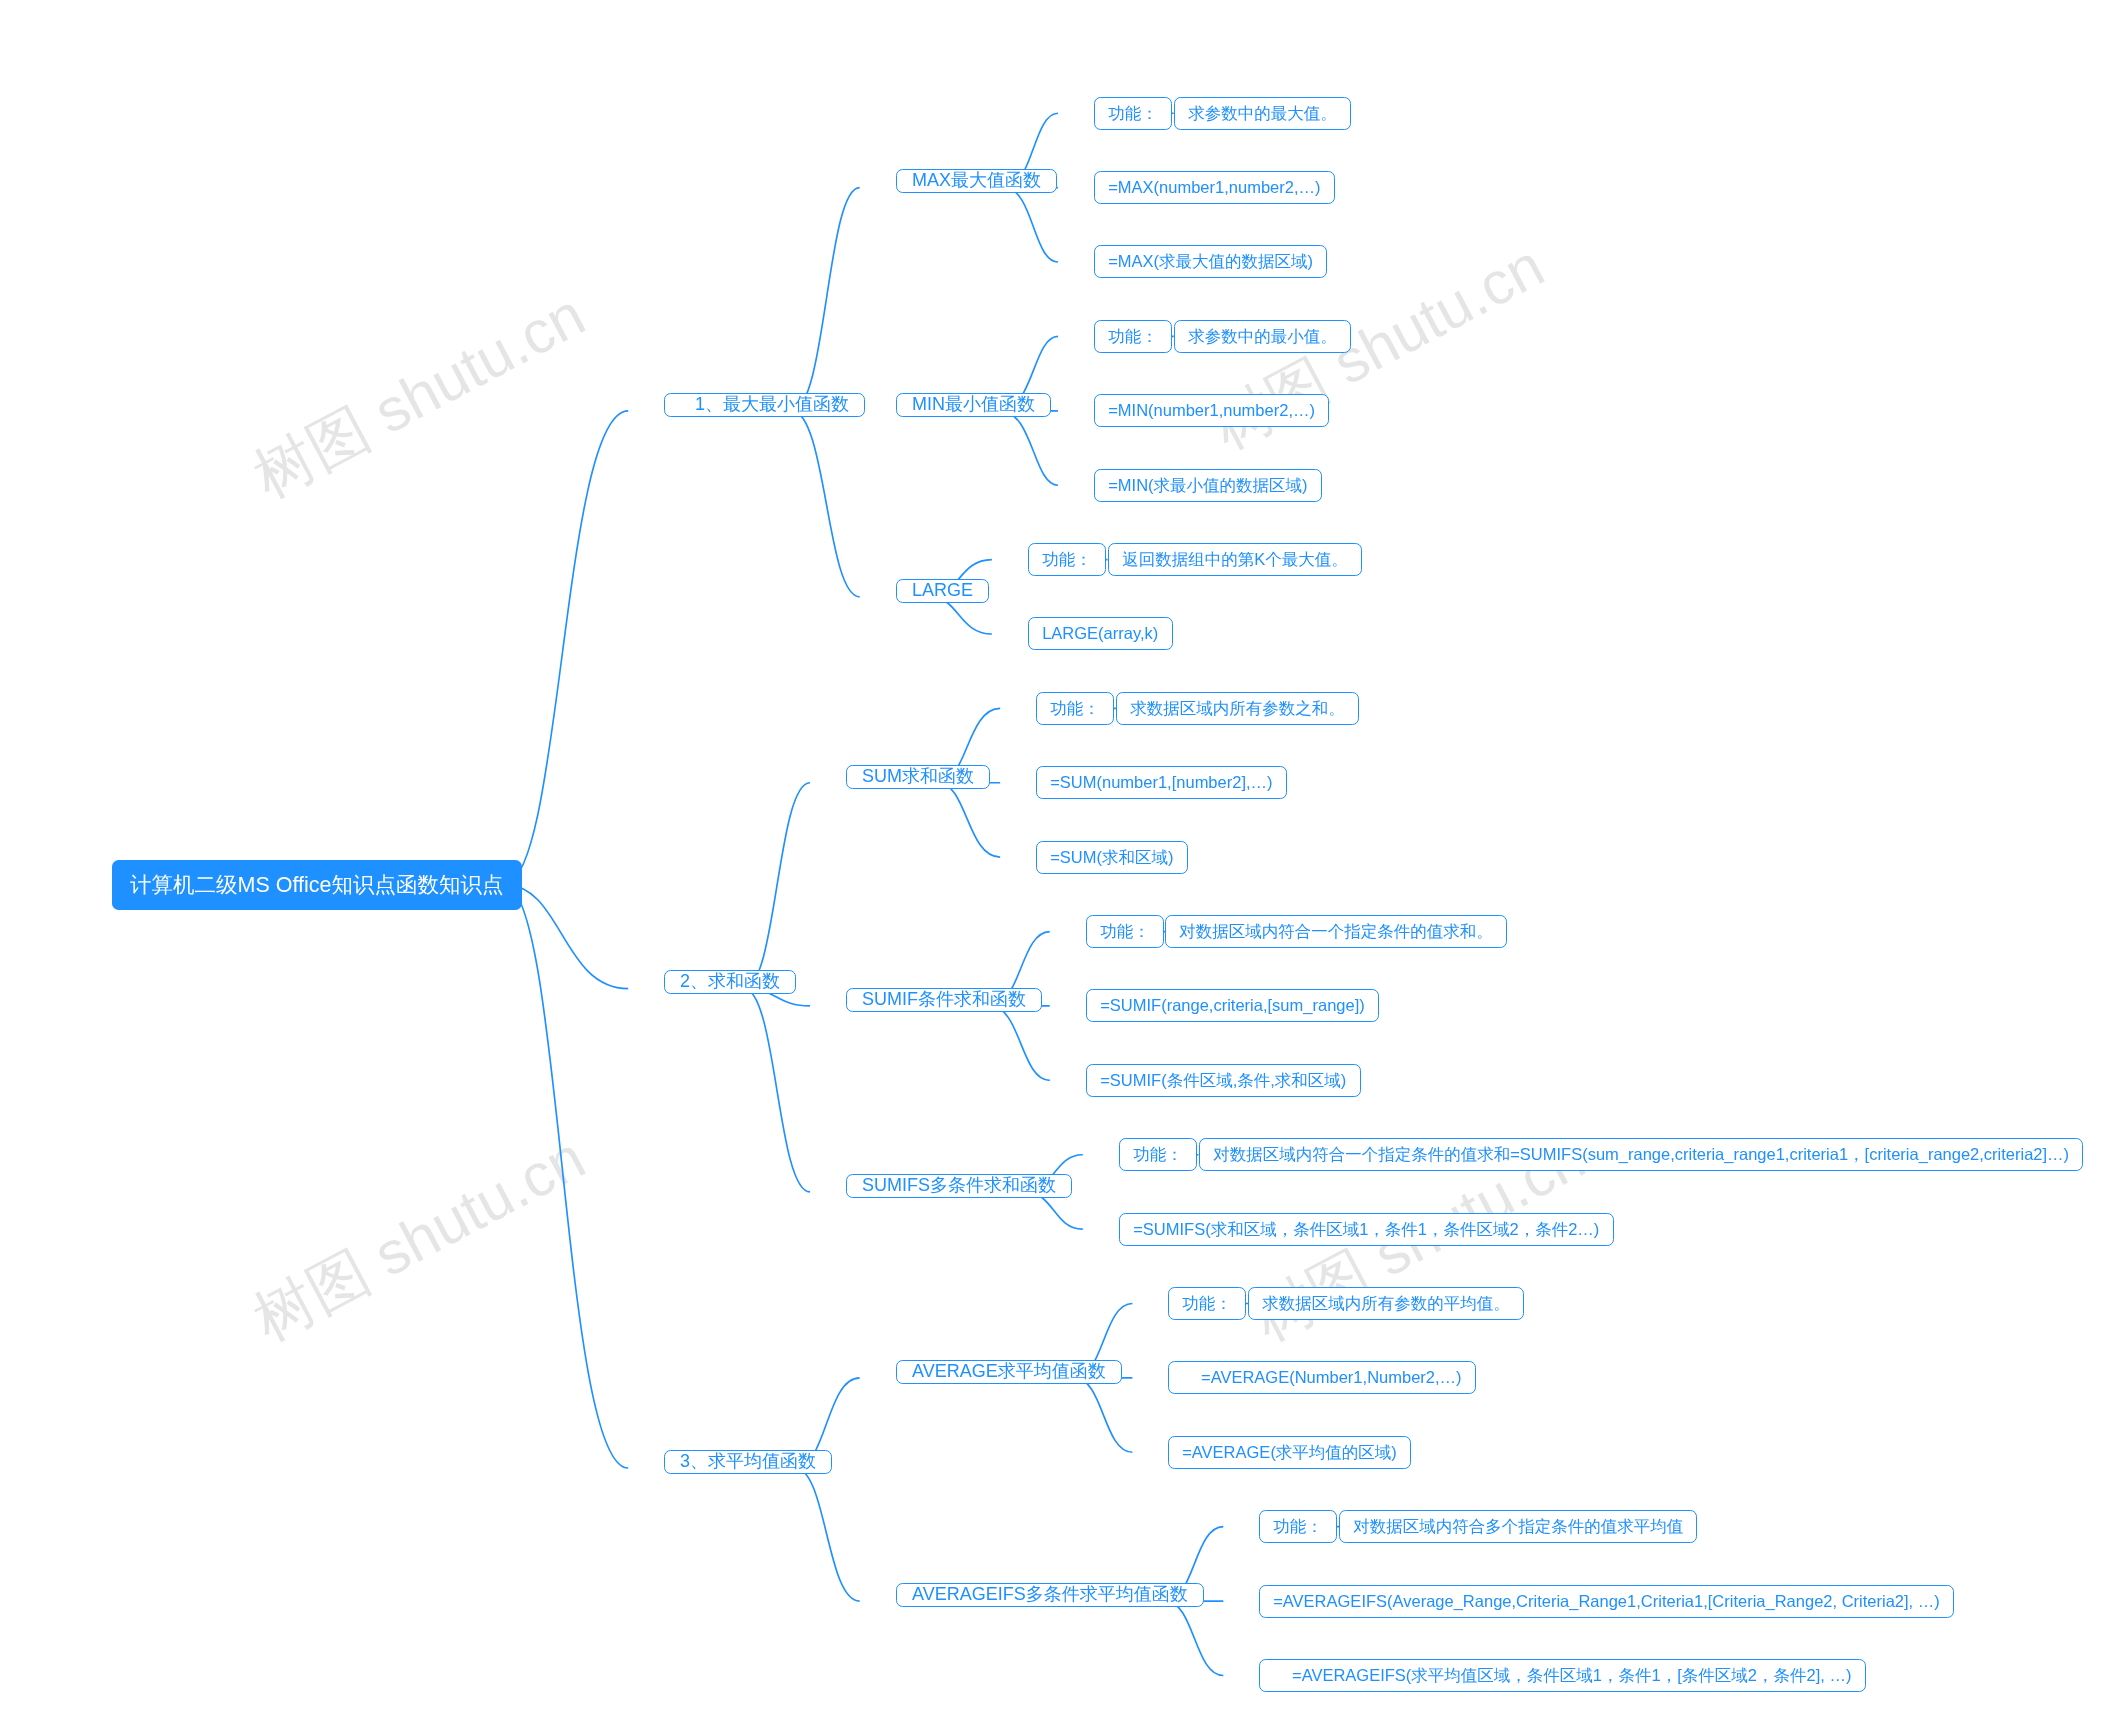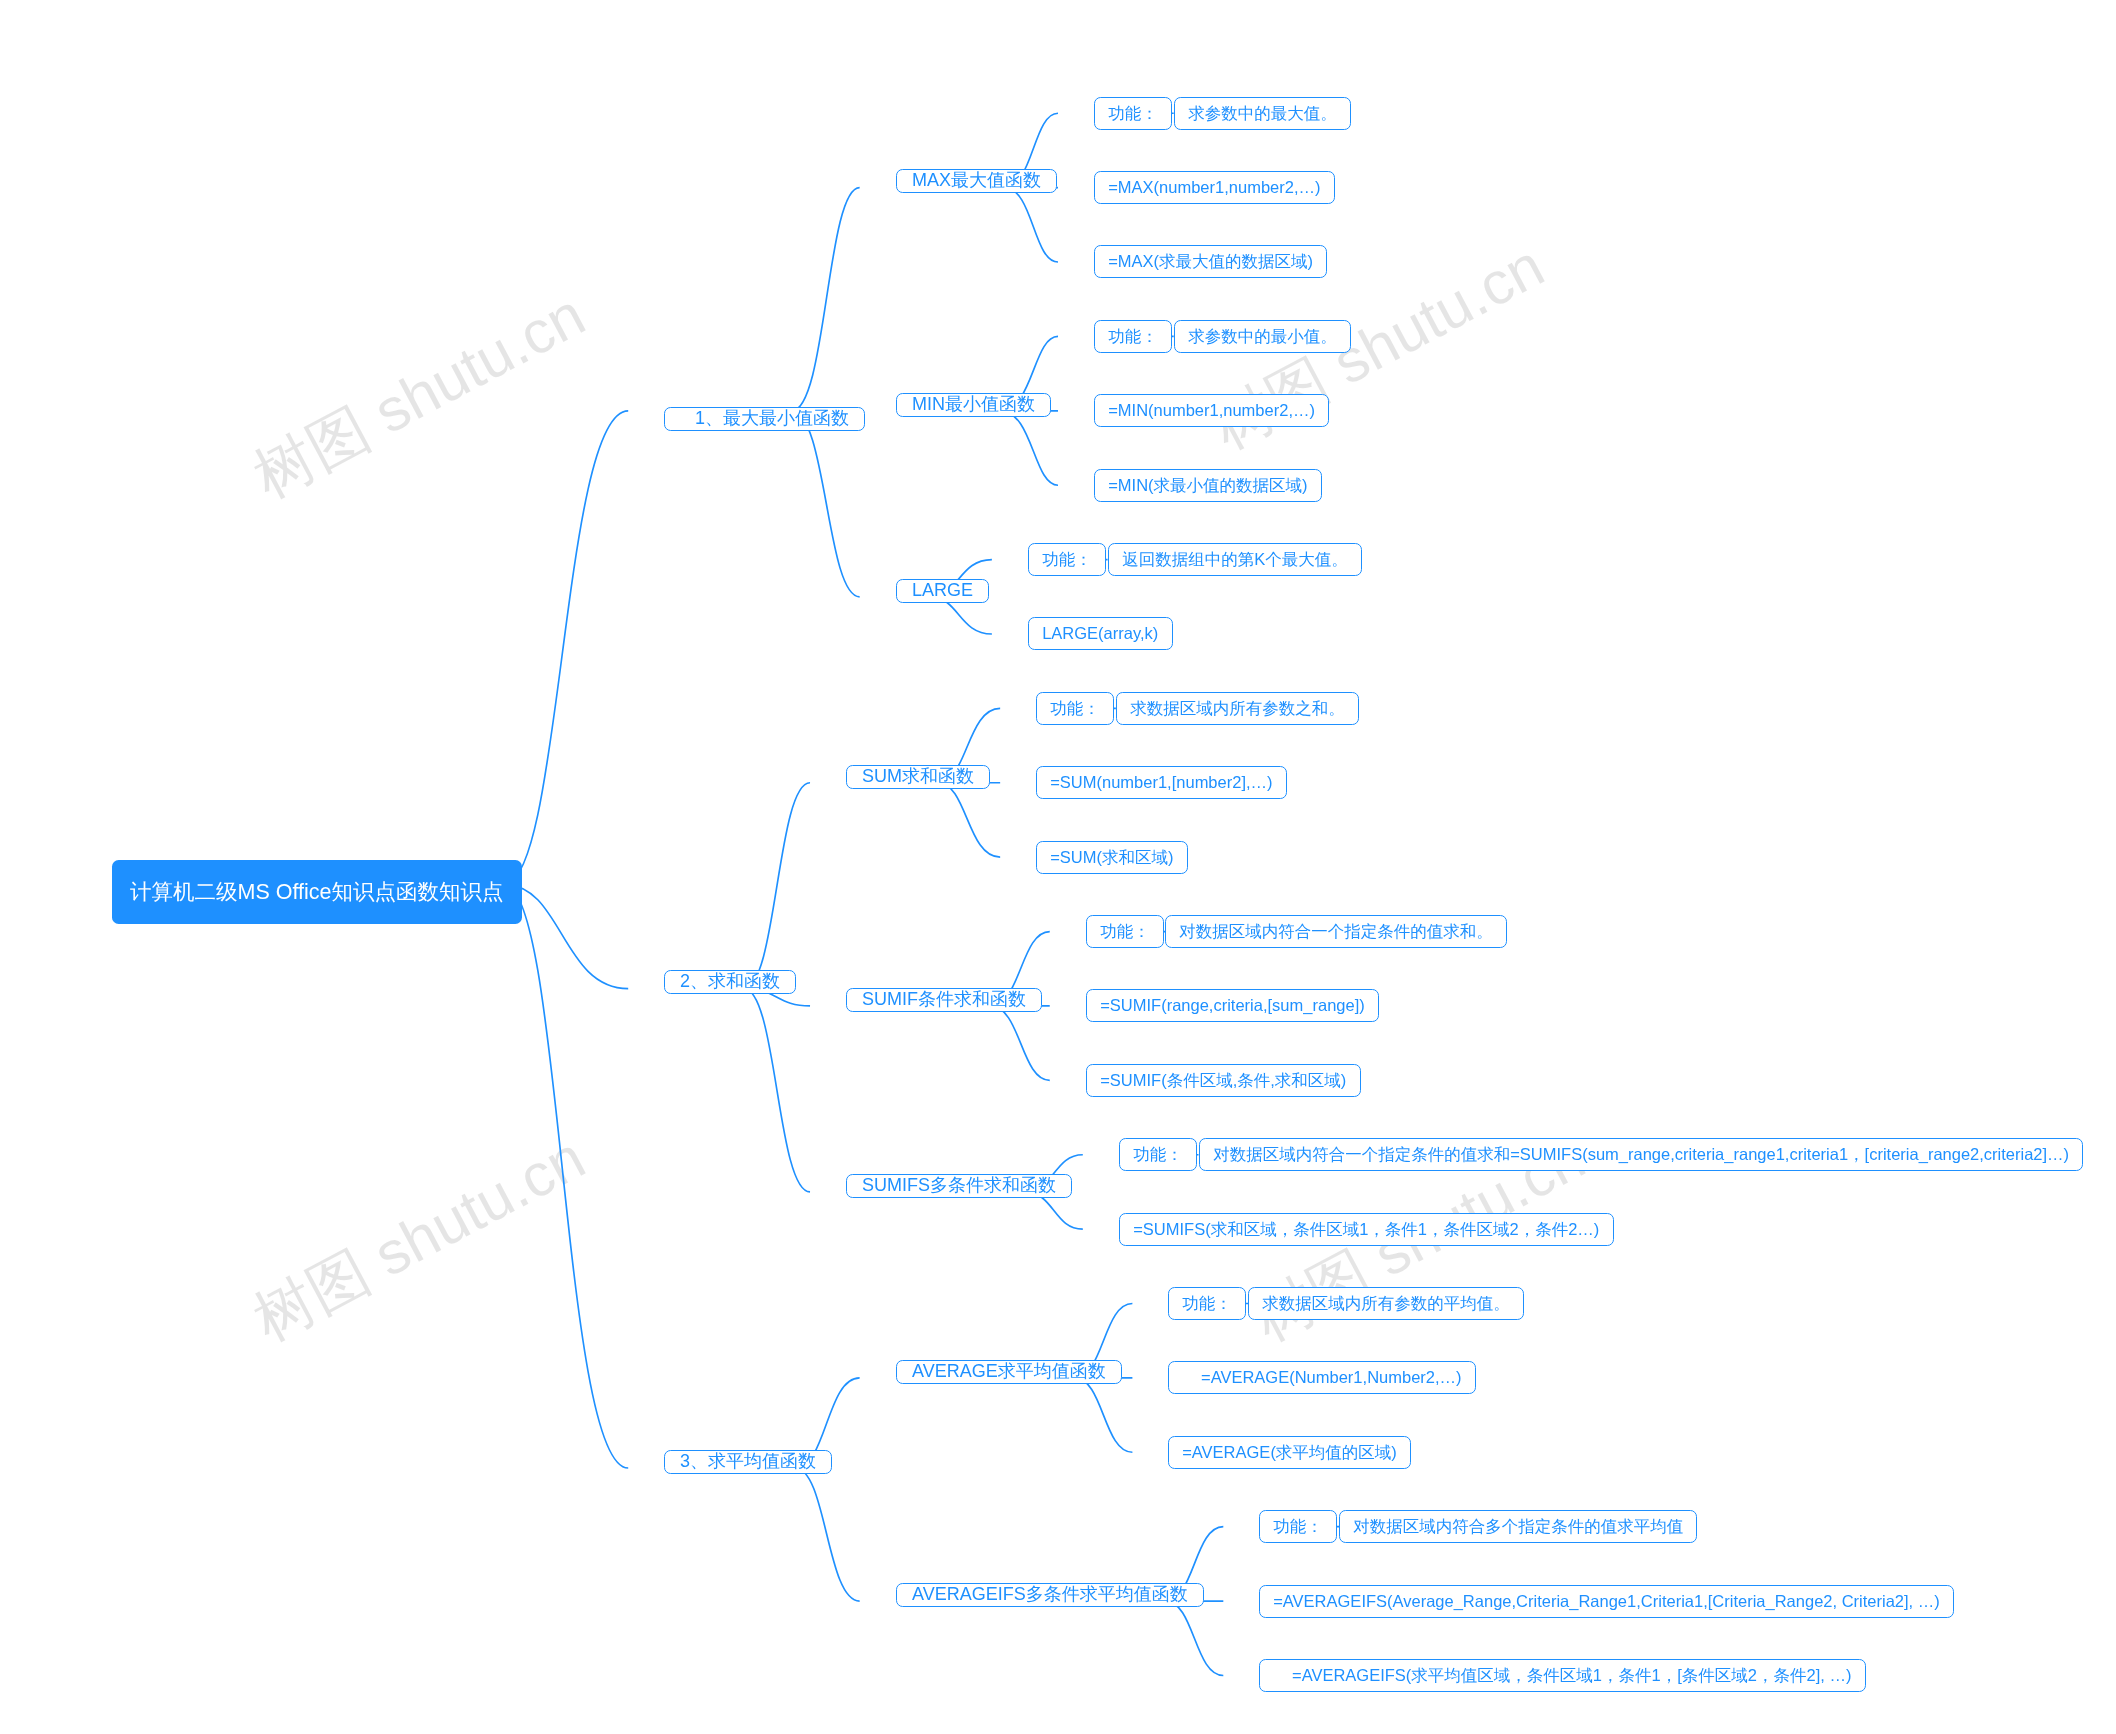--- a/index.html
+++ b/index.html
@@ -34,21 +34,21 @@
     align-items: center;
     height: 24px;
     user-select: none;
   }
   .node.root {
     background: #1e90ff;
     color: #ffffff;
     border: none;
     font-size: 21.5px;
     padding: 11.6px 18px;
-    height: 64px;
+    height: 50px;
     border-radius: 6.6px;
   }
   .node.branch, .node.child, .node.leaf {
     background: #ffffff;
     color: #1e90ff;
     border: 1.7px solid #1e90ff;
     font-size: 18px;
     margin-left: 36px;
   }
   .node.leaf, .node.leaf2 {
@@ -142,21 +142,21 @@
       <path d="M1410,1937 C1445,1937 1445,1847 1480,1847"></path>
       <path d="M1410,1937 C1445,1937 1445,1937 1480,1937"></path>
       <path d="M1410,1937 C1445,1937 1445,2027 1480,2027"></path>
 
       <path d="M1560,1847 C1590,1847 1590,1847 1620,1847"></path>
     </g>
   </svg>
 
   <div class="node root" style="left:112px; top:860px;">计算机二级MS Office知识点函数知识点</div>
 
-  <div class="node branch" style="left:628px; top:407px;padding-left:30px;">1、最大最小值函数</div>
+  <div class="node branch" style="left:628px; top:393px;padding-left:30px;">1、最大最小值函数</div>
 
   <div class="node child" style="left:860px; top:169px;">MAX最大值函数</div>
   <div class="node leaf" style="left:1058px; top:97px;">功能：</div>
   <div class="node leaf2" style="left:1174px; top:97px;">求参数中的最大值。</div>
   <div class="node leaf" style="left:1058px; top:171px;">=MAX(number1,number2,…)</div>
   <div class="node leaf" style="left:1058px; top:245px;">=MAX(求最大值的数据区域)</div>
 
   <div class="node child" style="left:860px; top:393px;">MIN最小值函数</div>
   <div class="node leaf" style="left:1058px; top:320px;">功能：</div>
   <div class="node leaf2" style="left:1174px; top:320px;">求参数中的最小值。</div>

